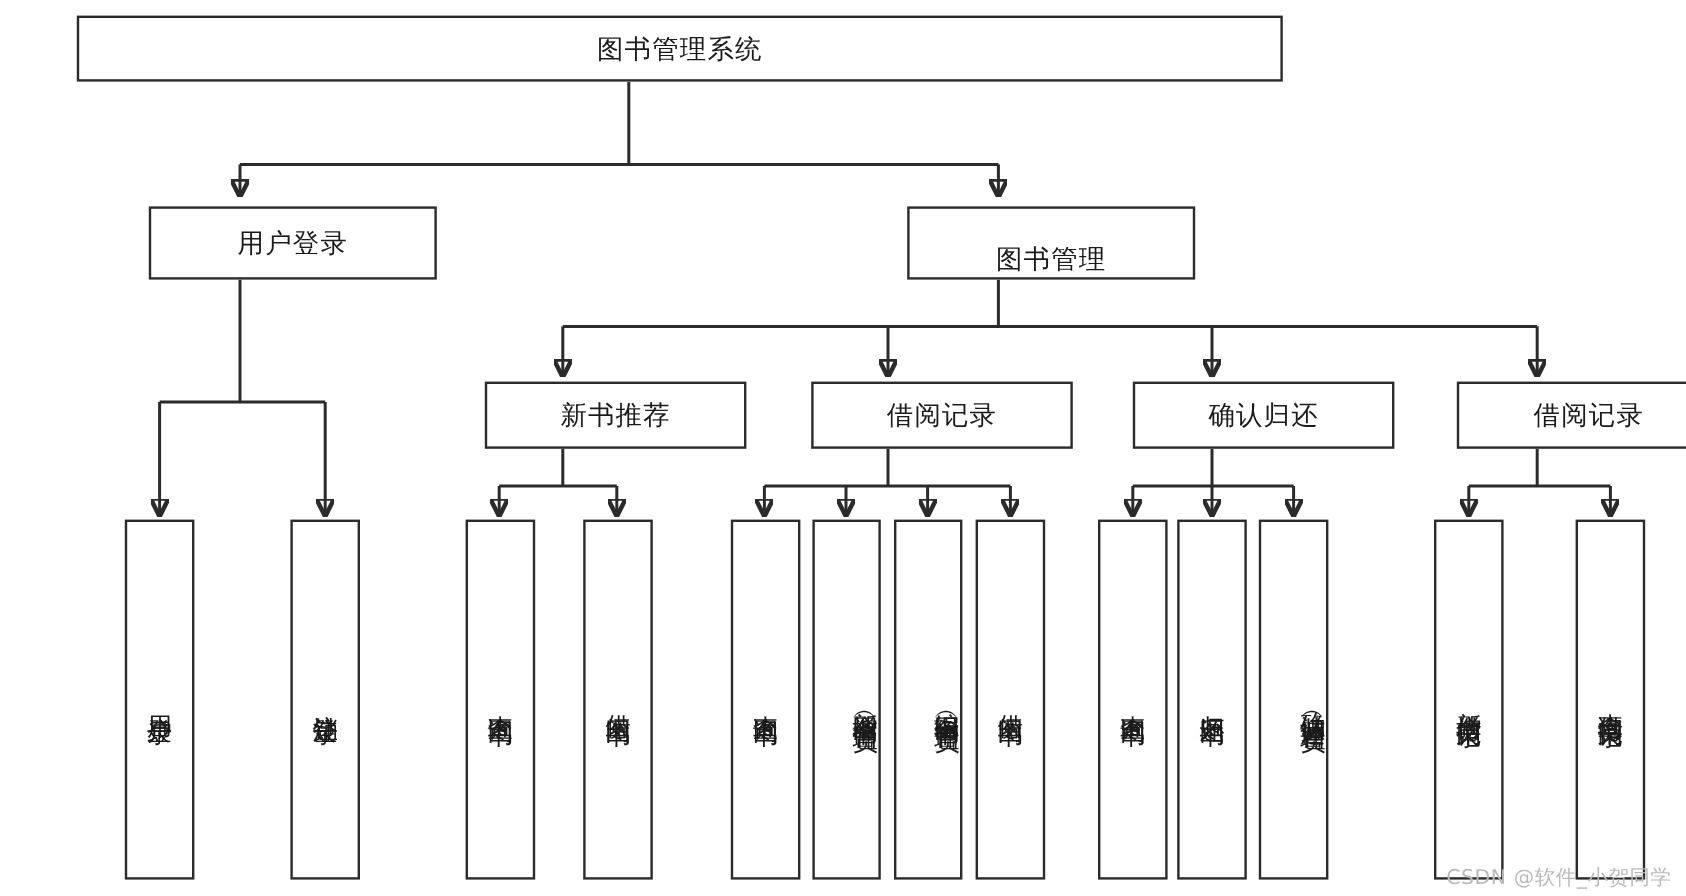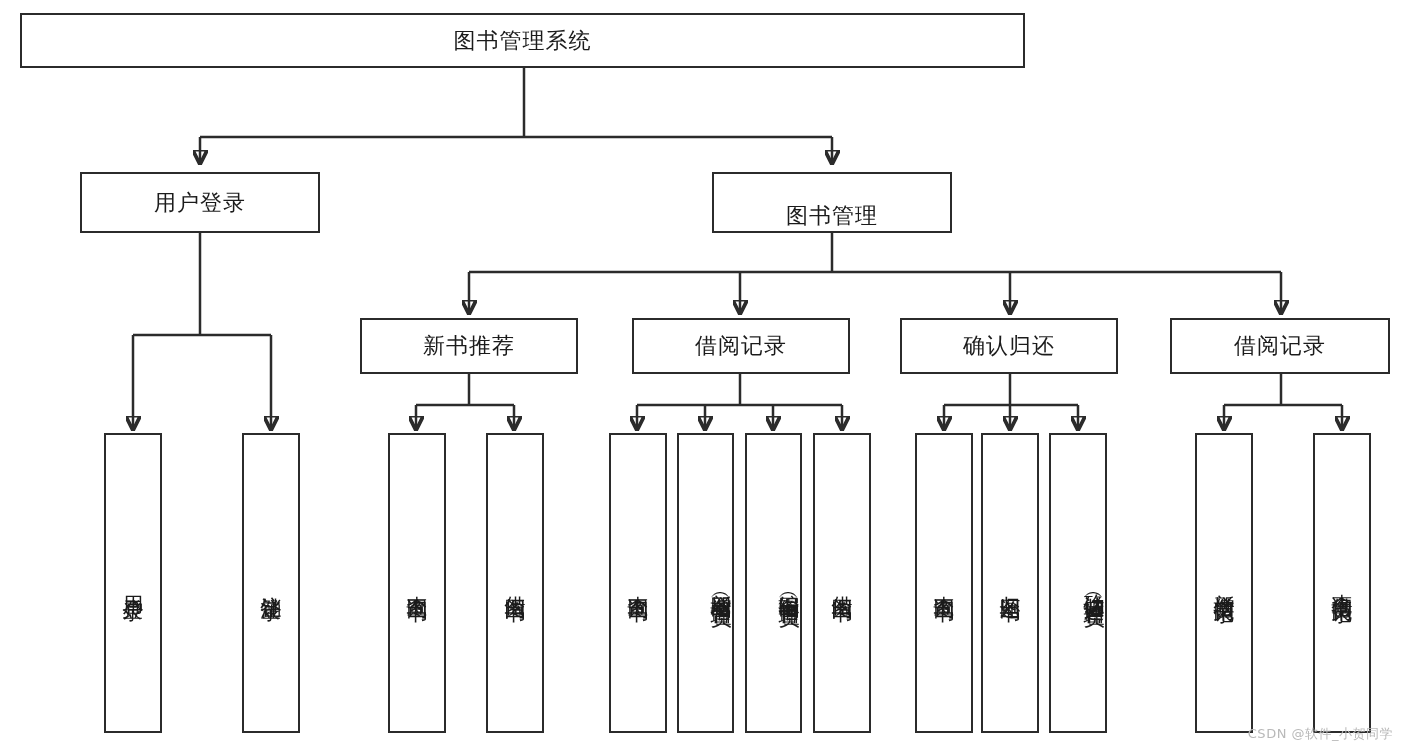--- a/index.html
+++ b/index.html
@@ -23,20 +23,21 @@
     border: 2.5px solid #2b2b2b;
     background: #ffffff;
     display: flex;
     align-items: center;
     justify-content: center;
     color: #1b1b1b;
   }
   .node.h {
     font-size: 22px;
     letter-spacing: 1px;
+    margin-left: 44px;
   }
   .node.v {
     writing-mode: vertical-rl;
     text-orientation: upright;
     font-size: 21px;
     letter-spacing: 2px;
     align-items: flex-start;
     justify-content: center;
     padding-top: 6px;
     line-height: 1.05;
@@ -63,21 +64,21 @@
   }
   svg.links path, svg.links line {
     stroke: #2b2b2b;
     stroke-width: 2.5;
     fill: none;
   }
   .watermark {
     position: absolute;
     right: 12px;
     bottom: 4px;
-    font-size: 13px;
+    font-size: 17px;
     color: #b9b9b9;
     letter-spacing: 0.5px;
     white-space: nowrap;
   }
 </style>
 </head>
 <body>
 
 <div id="canvas">
 

